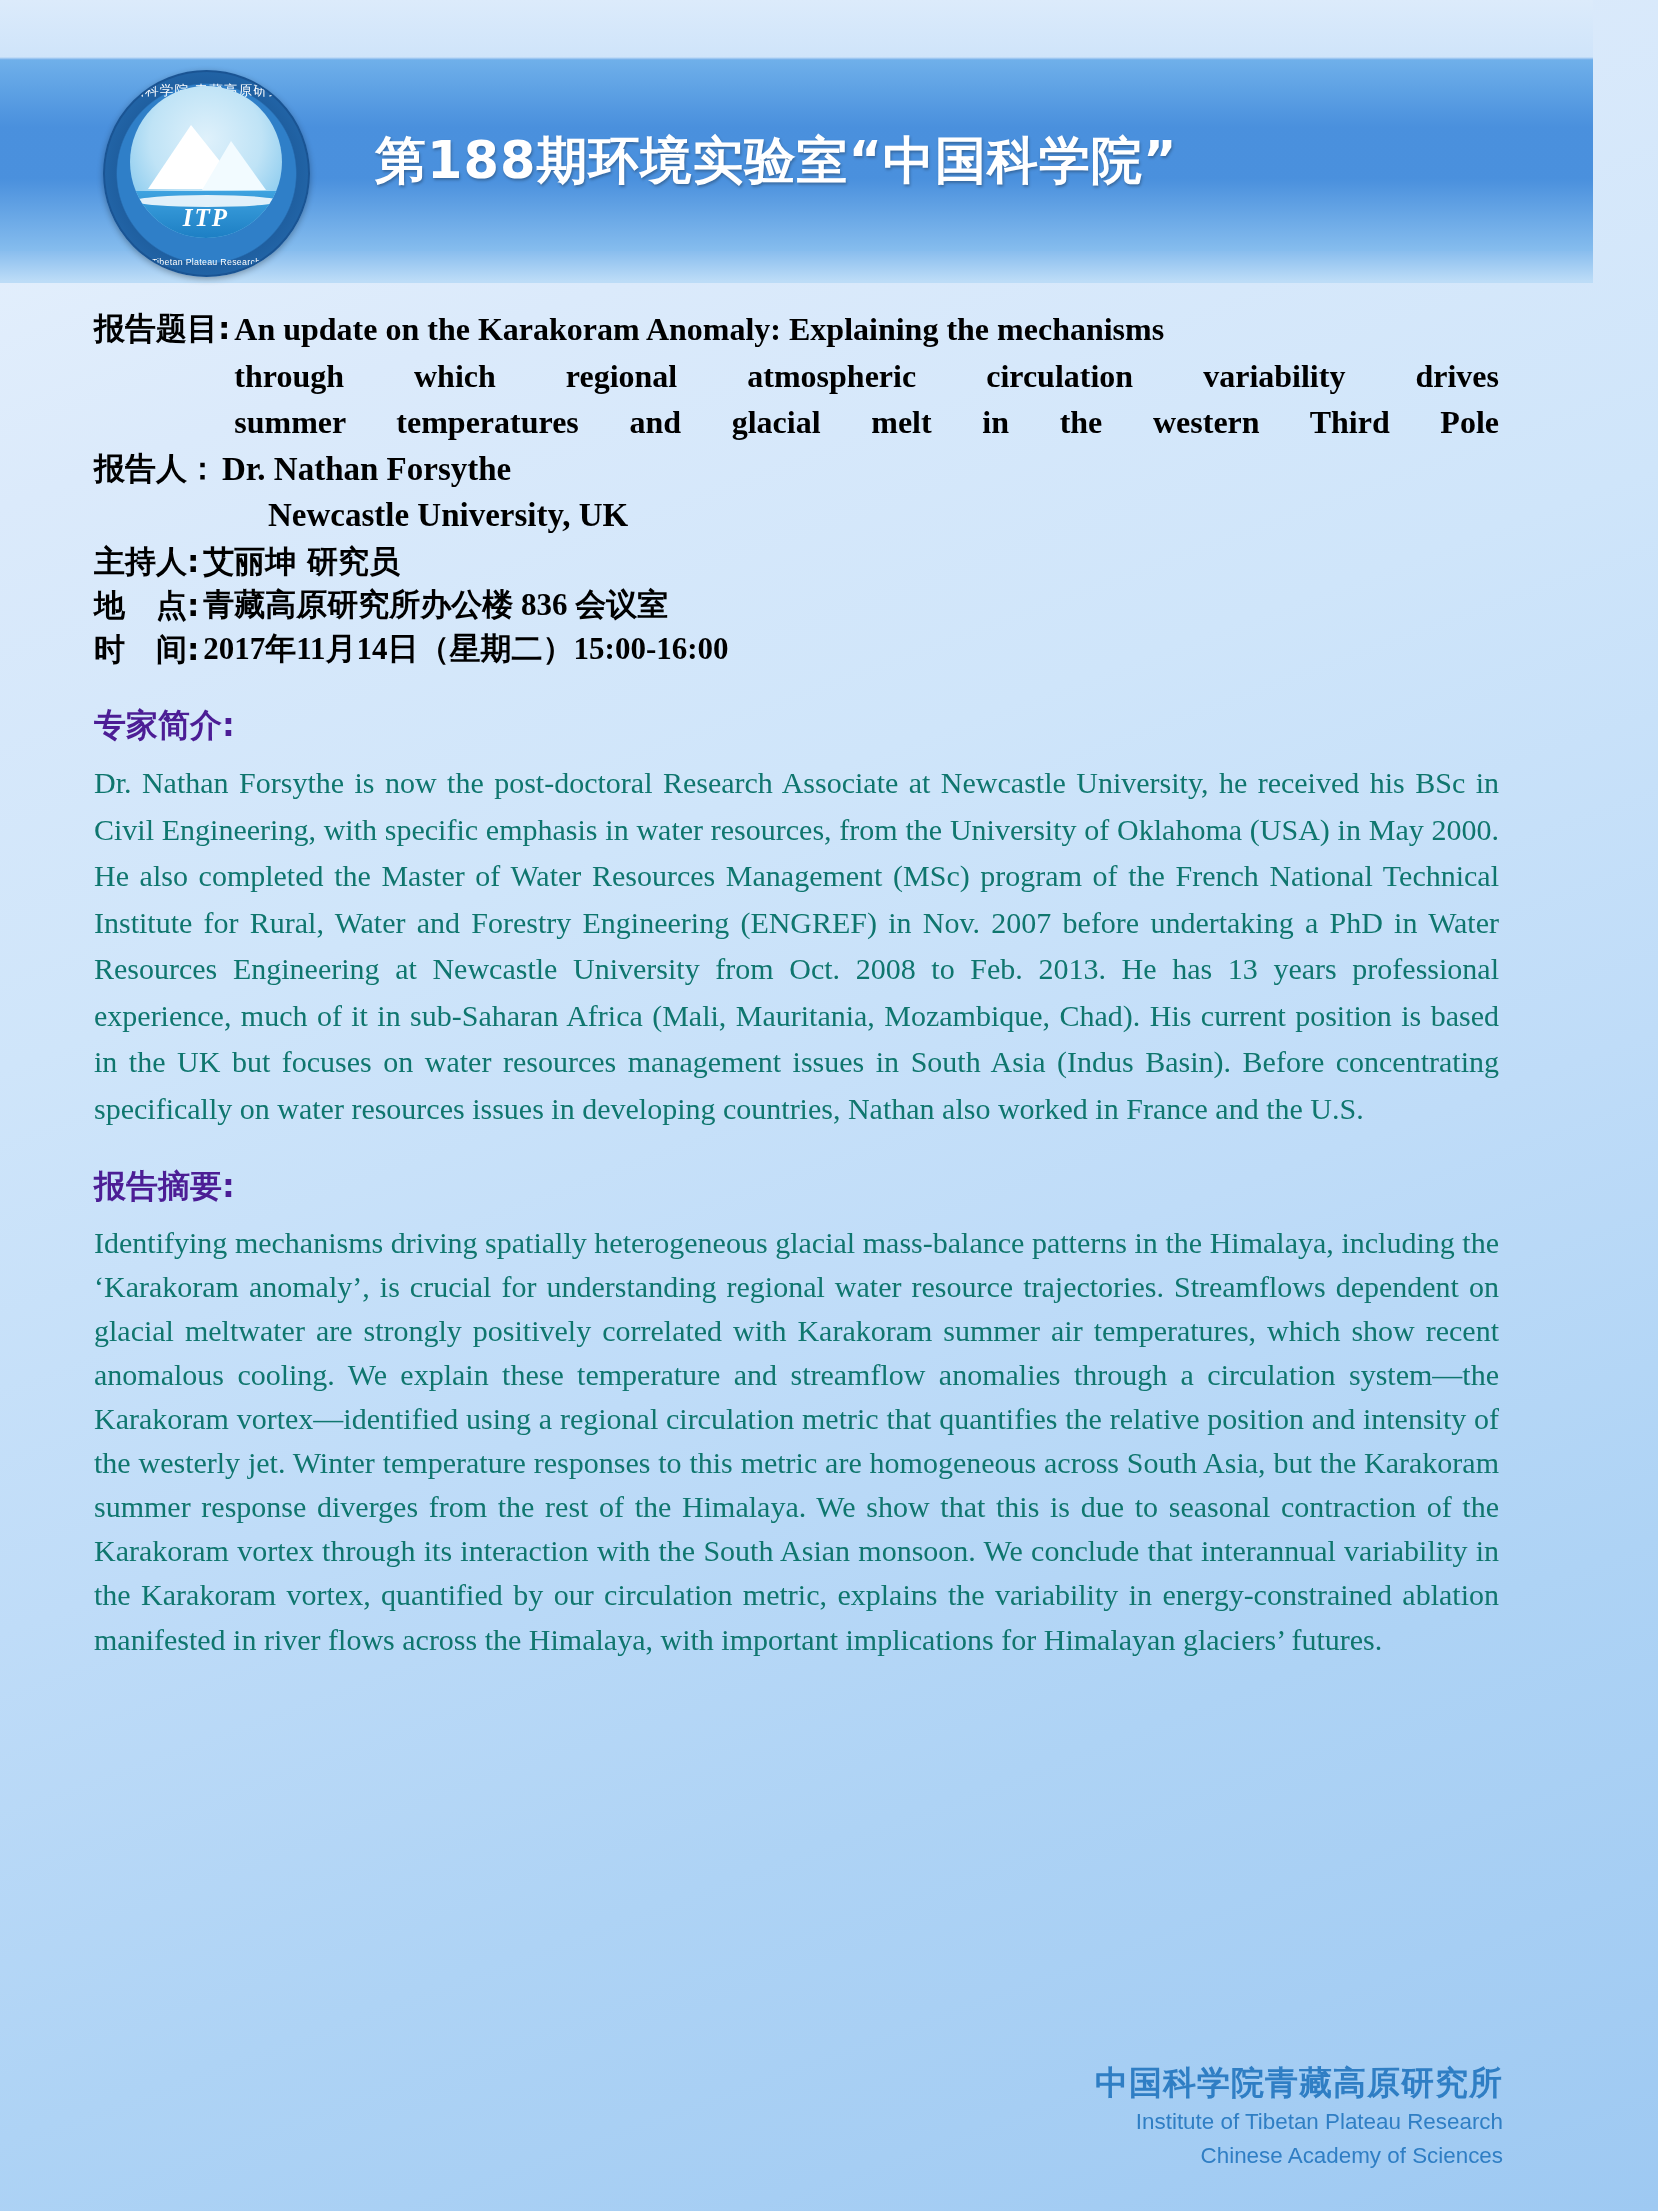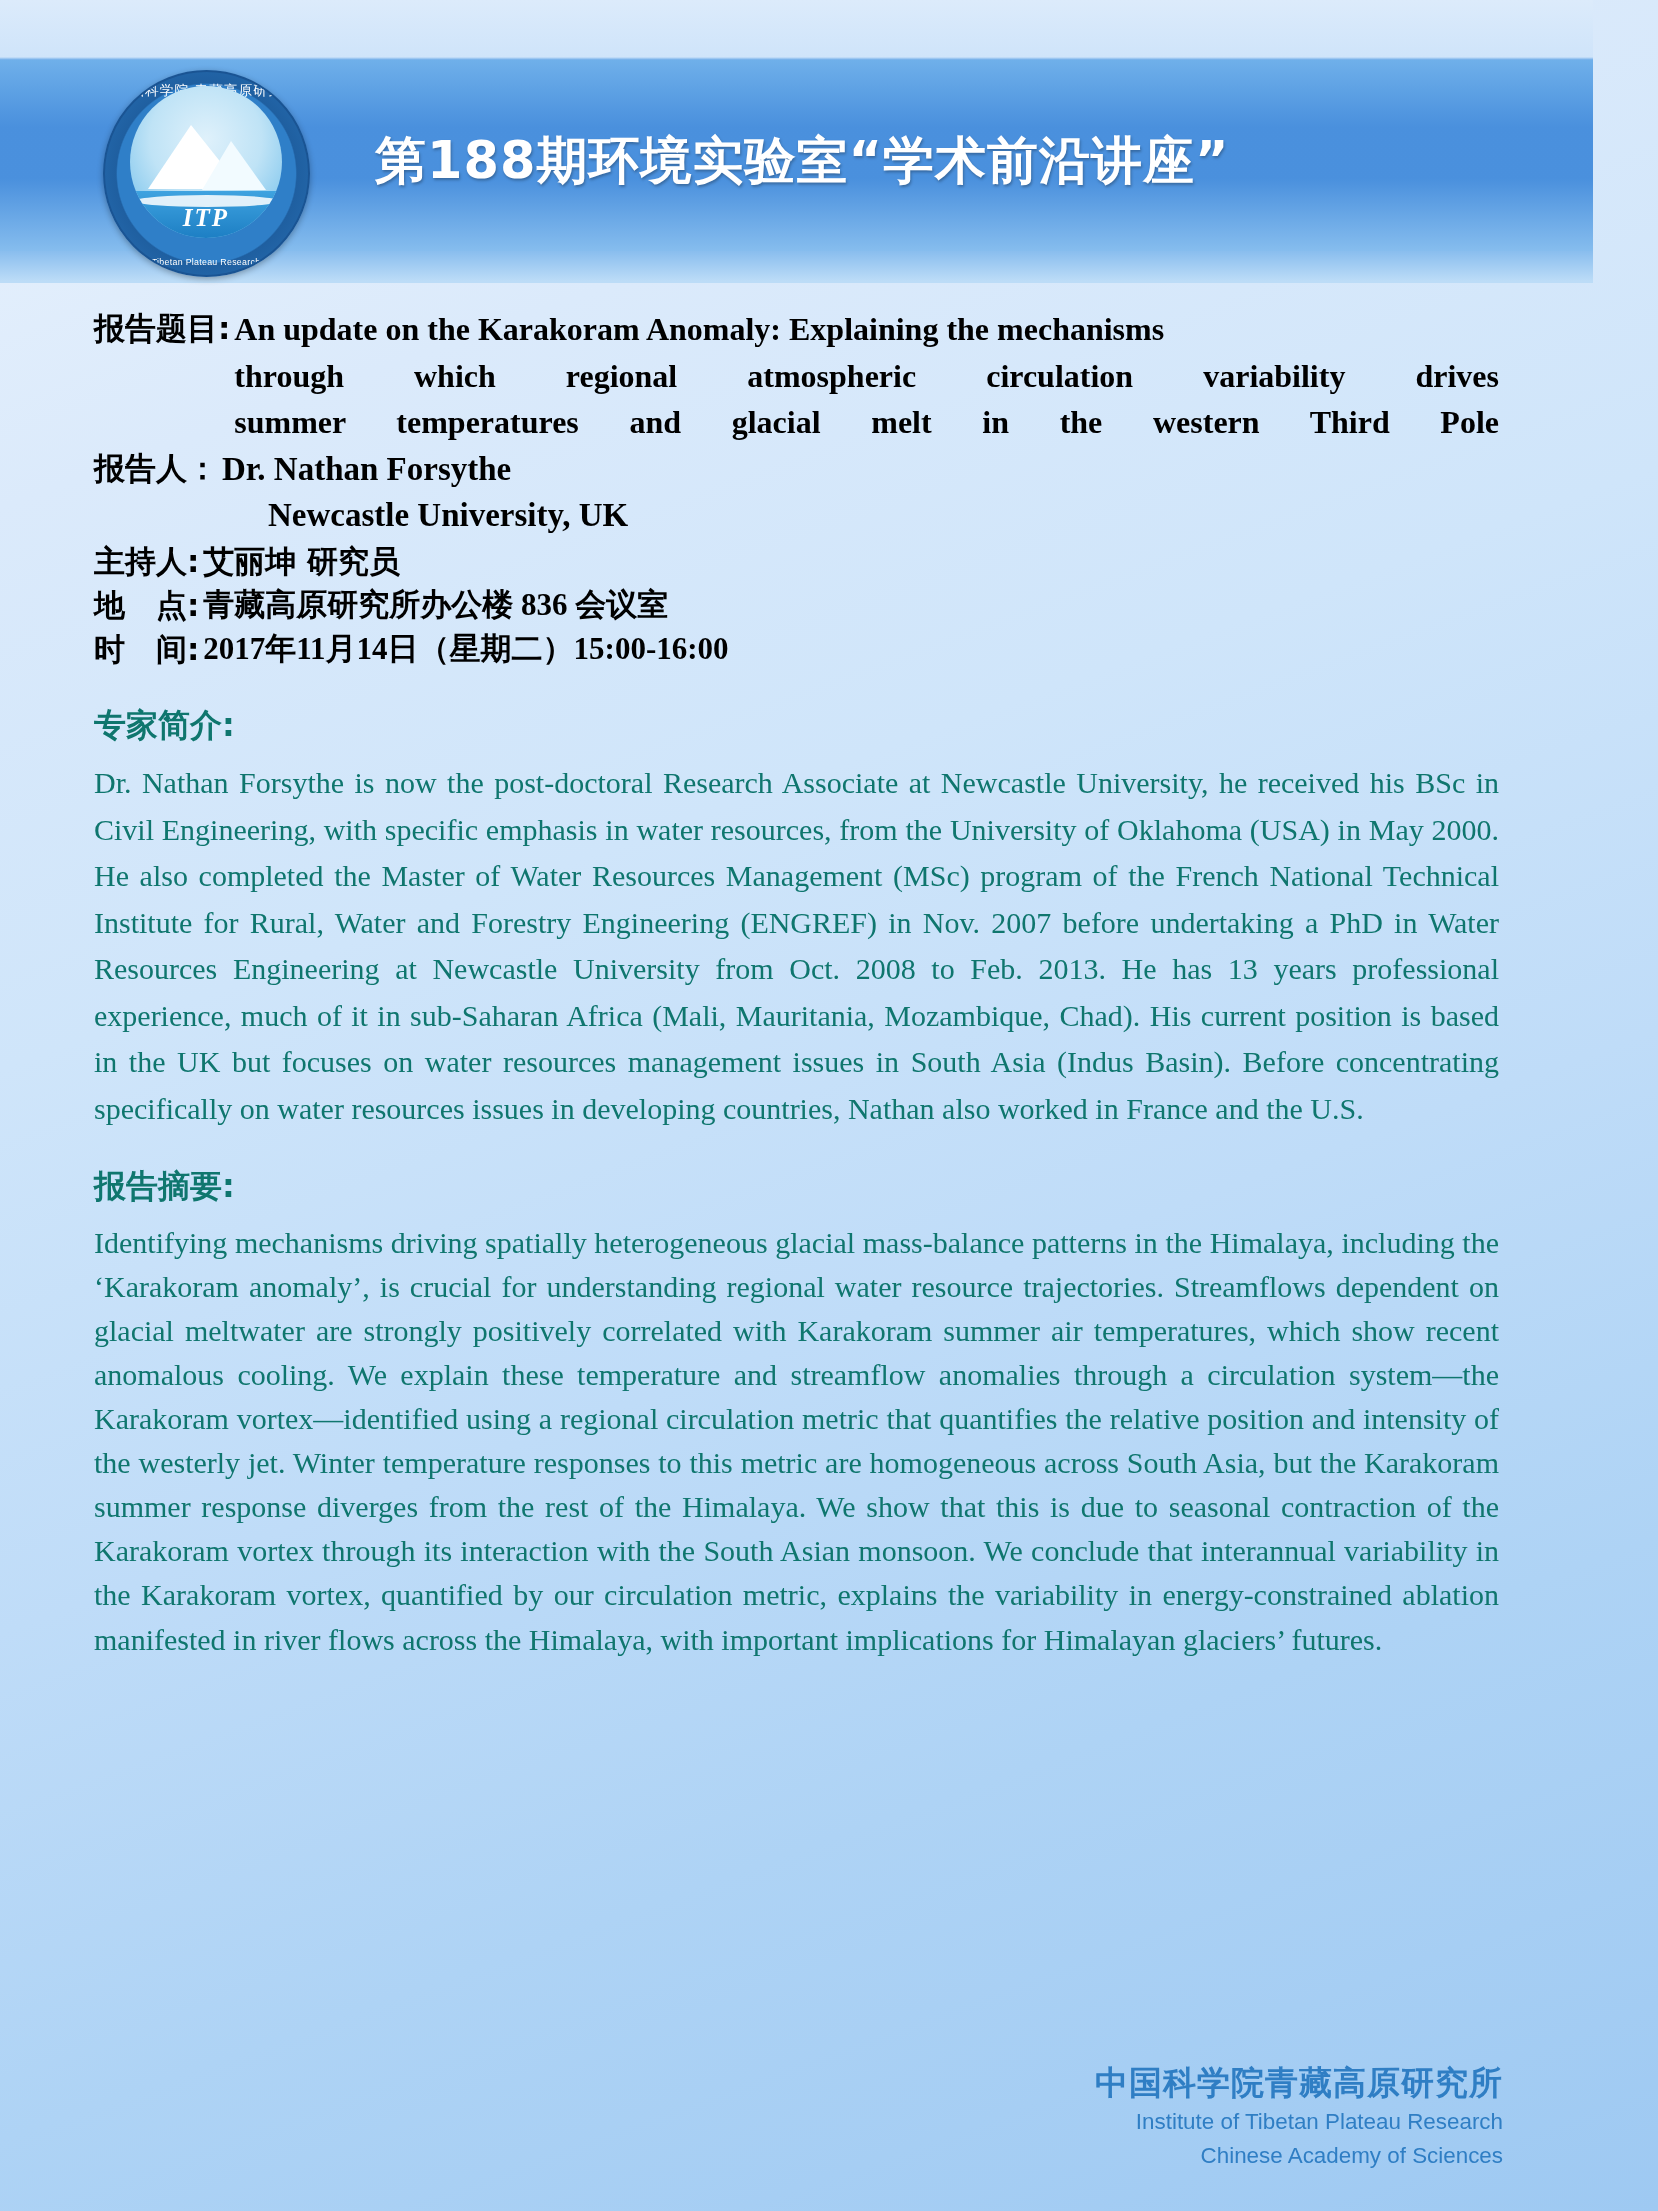--- a/index.html
+++ b/index.html
@@ -220,21 +220,21 @@
     font-family: "Liberation Serif", serif;
     font-weight: bold;
     font-size: 31px;
   }
 
   
   .section-heading {
     font-family: "DejaVu Sans", sans-serif;
     font-weight: bold;
     font-size: 32px;
-    color: #0f766e;
+    color: #4c1d95;
     margin-top: 33px;
     margin-bottom: 11.7px;
   }
   .para {
     font-family: "Liberation Serif", serif;
     font-size: 30px;
     line-height: 1.55;
     color: #0f766e;
     text-align: justify;
     text-justify: inter-word;
@@ -281,21 +281,21 @@
       <div class="logo-inner">
         <div class="logo-mtn"></div>
         <div class="logo-mtn2"></div>
         <div class="logo-water"></div>
         <div class="logo-wave"></div>
         <div class="logo-itp">ITP</div>
       </div>
       <div class="logo-en-bottom">Institute of Tibetan Plateau Research   Chinese Academy of Sciences</div>
     </div>
 
-    <div class="header-title">第188期环境实验室“学术前沿讲座”</div>
+    <div class="header-title">第188期环境实验室“中国科学院”</div>
   </div>
 
   <div class="content">
 
     <div class="info">
 
       <div class="info-row">
         <span class="info-label">报告题目:</span>
         <span class="info-value title-value">
           <span>An update on the Karakoram Anomaly: Explaining the mechanisms</span>

